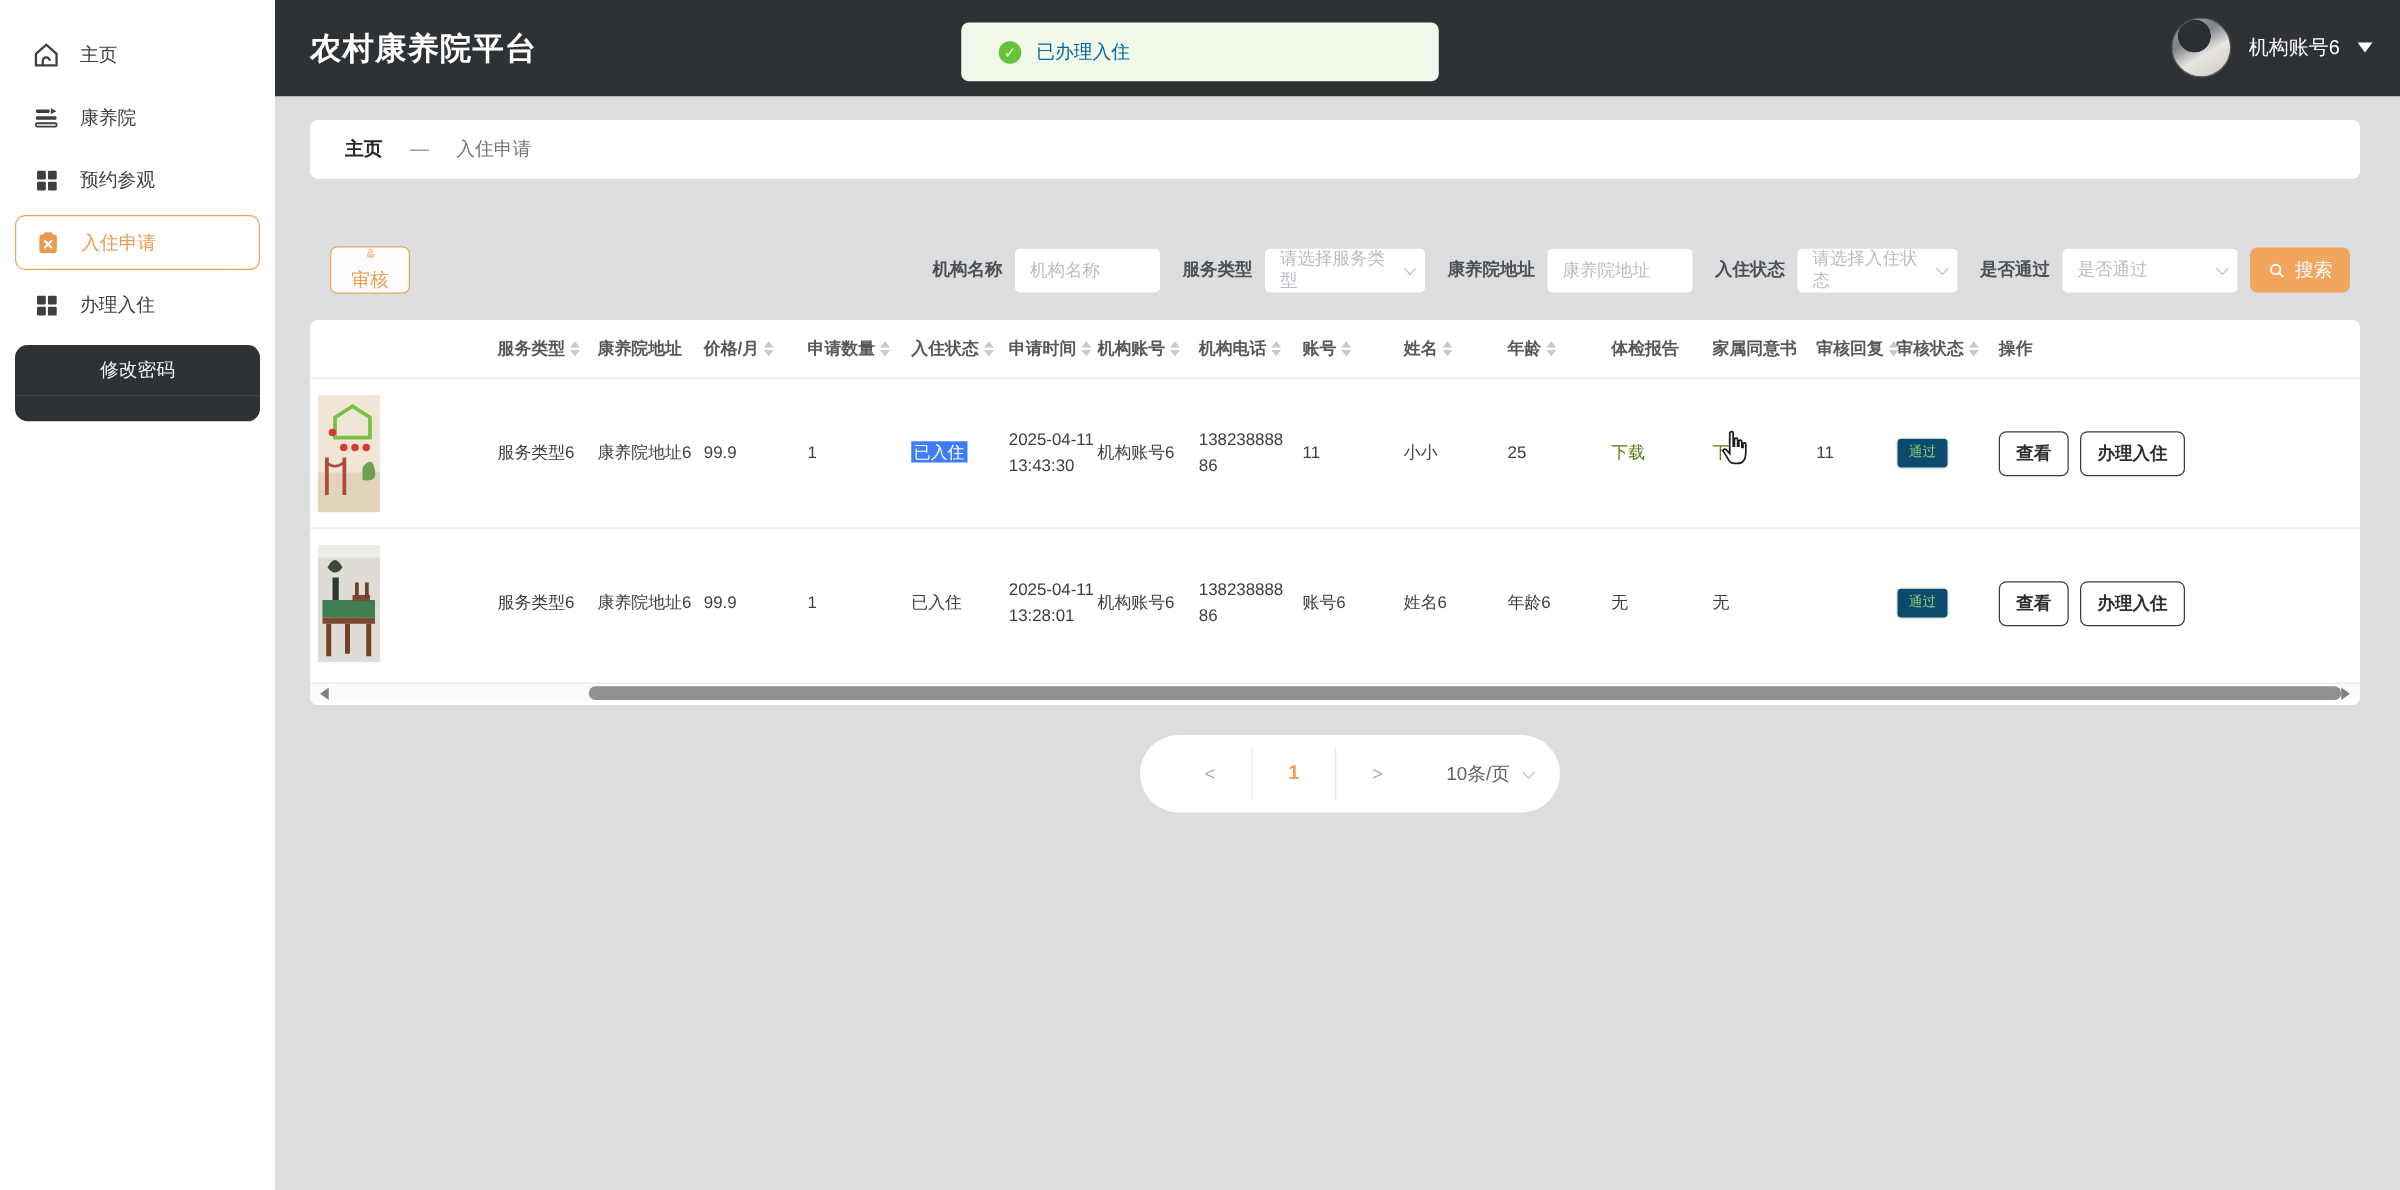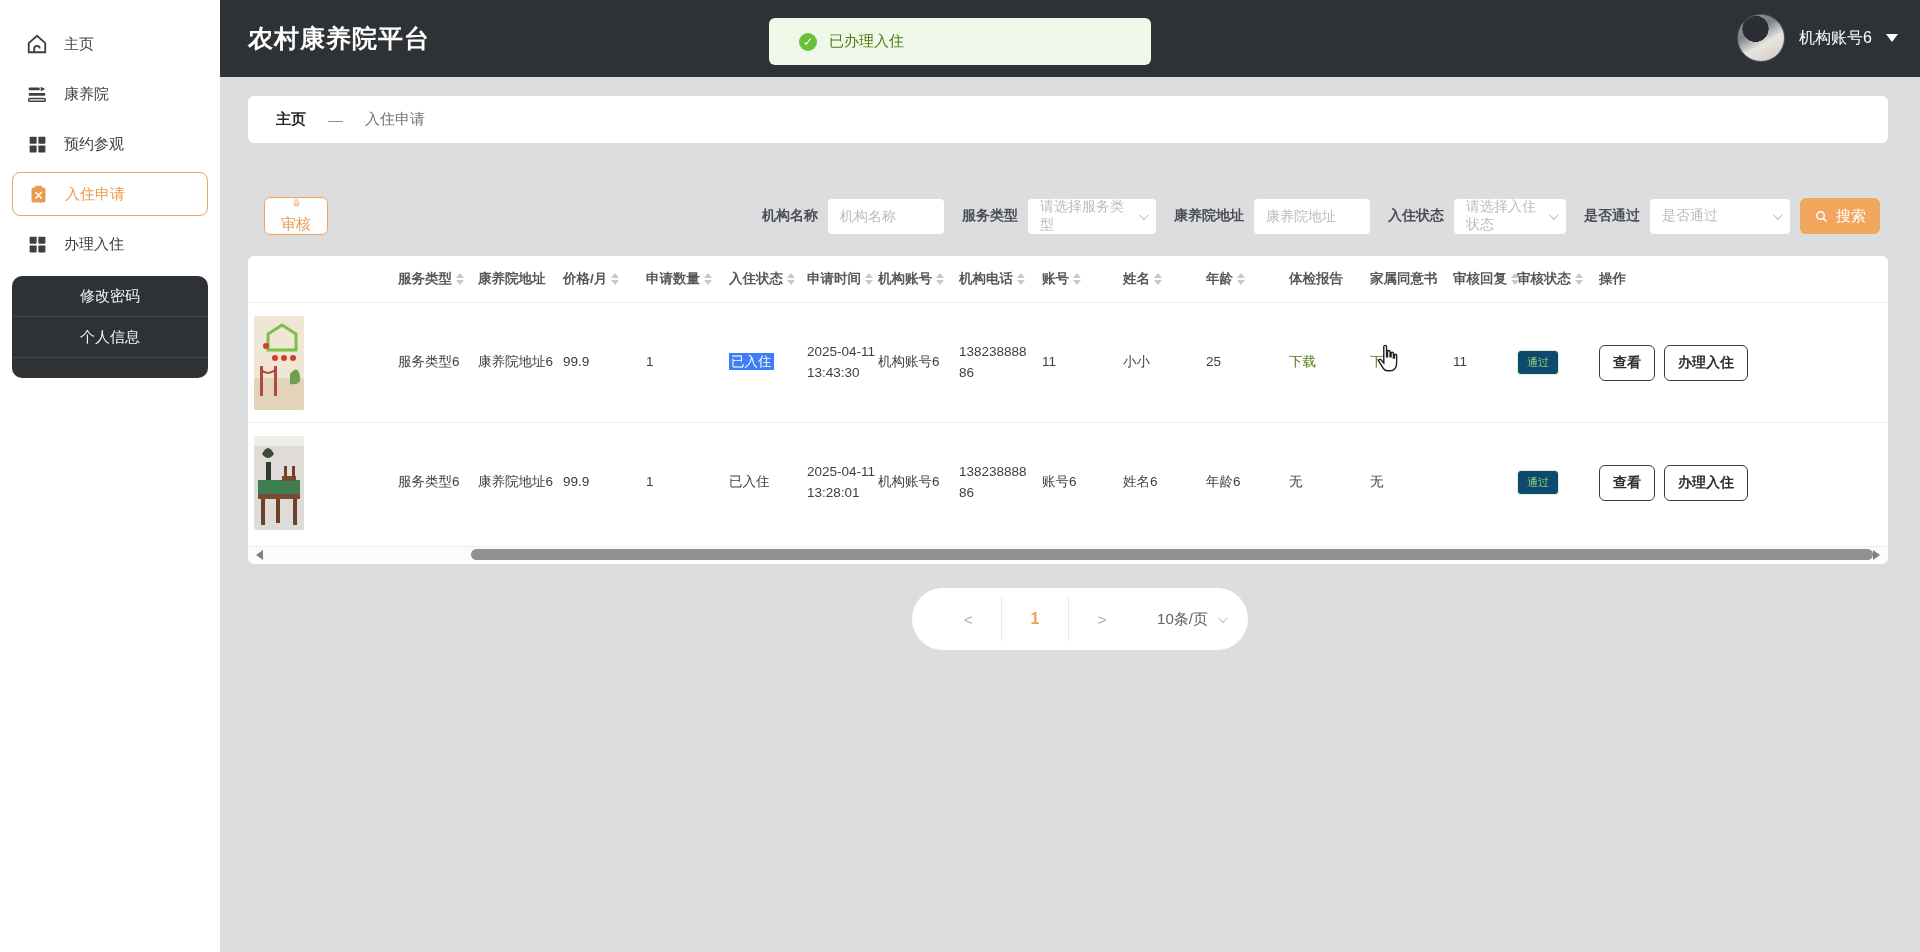--- a/index.html
+++ b/index.html
@@ -12,21 +12,21 @@
   .side-item.active { border:1px solid #eda55c; color:#ec9b4e; }
   .side-item .chev-up { margin-left:auto; width:8px; height:8px; border-left:1.5px solid #5a5d61; border-top:1.5px solid #5a5d61; transform:rotate(45deg) translateY(2px); }
   .submenu { margin:10px 12px 0 12px; background:#2f3235; border-radius:10px; padding-bottom:20px; overflow:hidden; }
   .submenu-item { height:41px; display:flex; align-items:center; justify-content:center; color:#f2f3f4; font-size:15px; border-bottom:1px solid #44474a; cursor:pointer; }
 
   
   .topbar { position:absolute; left:220px; top:0; width:1700px; height:77px; background:#2f3235; z-index:4; }
   .app-title { position:absolute; left:28px; top:22px; color:#ffffff; font-size:25px; font-weight:bold; letter-spacing:1px;font-family:Liberation Serif, serif; }
   .toast { position:absolute; left:549px; top:18px; width:382px; height:47px; background:#eff8e9; border-radius:6px; display:flex; align-items:center; padding-left:30px; gap:12px; }
   .toast-icon { width:18px; height:18px; border-radius:50%; background:#67c23a; color:#fff; font-size:12px; display:flex; align-items:center; justify-content:center; }
-  .toast-text { color:#4d7c0f; font-size:15px; }
+  .toast-text { color:#0369a1; font-size:15px; }
   .userbox { position:absolute; right:22px; top:14px; display:flex; align-items:center; gap:14px; cursor:pointer; }
   .avatar { width:48px; height:48px; border-radius:50%; background:
       radial-gradient(circle at 38% 30%, #2b2e33 0 30%, transparent 31%),
       linear-gradient(150deg,#9aa0a8 0%,#7c838c 35%,#e8e4df 60%,#cfc9c2 100%); border:1px solid #55585c; }
   .username { color:#ffffff; font-size:16px; }
   .caret-down { width:0; height:0; border:6px solid transparent; border-top:8px solid #ffffff; margin-top:6px; }
 
   
   .breadcrumb-card { position:absolute; left:248px; top:96px; width:1640px; height:47px; background:#ffffff; border-radius:6px; display:flex; align-items:center; padding-left:28px; gap:22px; }
   .bc-root { font-size:15px; font-weight:bold; color:#27292c; }
@@ -130,21 +130,20 @@
           <rect x="3" y="3" width="8" height="8" rx="1"></rect>
           <rect x="13" y="3" width="8" height="8" rx="1"></rect>
           <rect x="3" y="13" width="8" height="8" rx="1"></rect>
           <rect x="13" y="13" width="8" height="8" rx="1"></rect>
         </svg>
     </span>
     <span>办理入住</span>
   </div>
   <div class="submenu">
     <div class="submenu-item">修改密码</div>
-    <div class="submenu-item">个人信息</div>
   </div>
 </div>
 
 <div class="topbar">
   <div class="app-title">农村康养院平台</div>
   <div class="toast">
     <span class="toast-icon">✓</span>
     <span class="toast-text">已办理入住</span>
   </div>
   <div class="userbox">
@@ -173,21 +172,21 @@
     <span class="f-label">机构名称</span>
     <input class="f-input" style="width: 116px;" placeholder="机构名称">
     <span class="f-label">服务类型</span>
     <div class="f-select" style="width:128px">
       <span>请选择服务类型</span>
       <span class="chev-dn"></span>
     </div>
     <span class="f-label">康养院地址</span>
     <input class="f-input" style="width: 116px;" placeholder="康养院地址">
     <span class="f-label">入住状态</span>
-    <div class="f-select" style="width:112px">
+    <div class="f-select" style="width:128px">
       <span>请选择入住状态</span>
       <span class="chev-dn"></span>
     </div>
     <span class="f-label">是否通过</span>
     <div class="f-select" style="width:140px">
       <span>是否通过</span>
       <span class="chev-dn"></span>
     </div>
     <button class="search-btn">
       <svg viewBox="0 0 24 24" width="15" height="15" fill="none" stroke="#ffffff" stroke-width="2.4">

